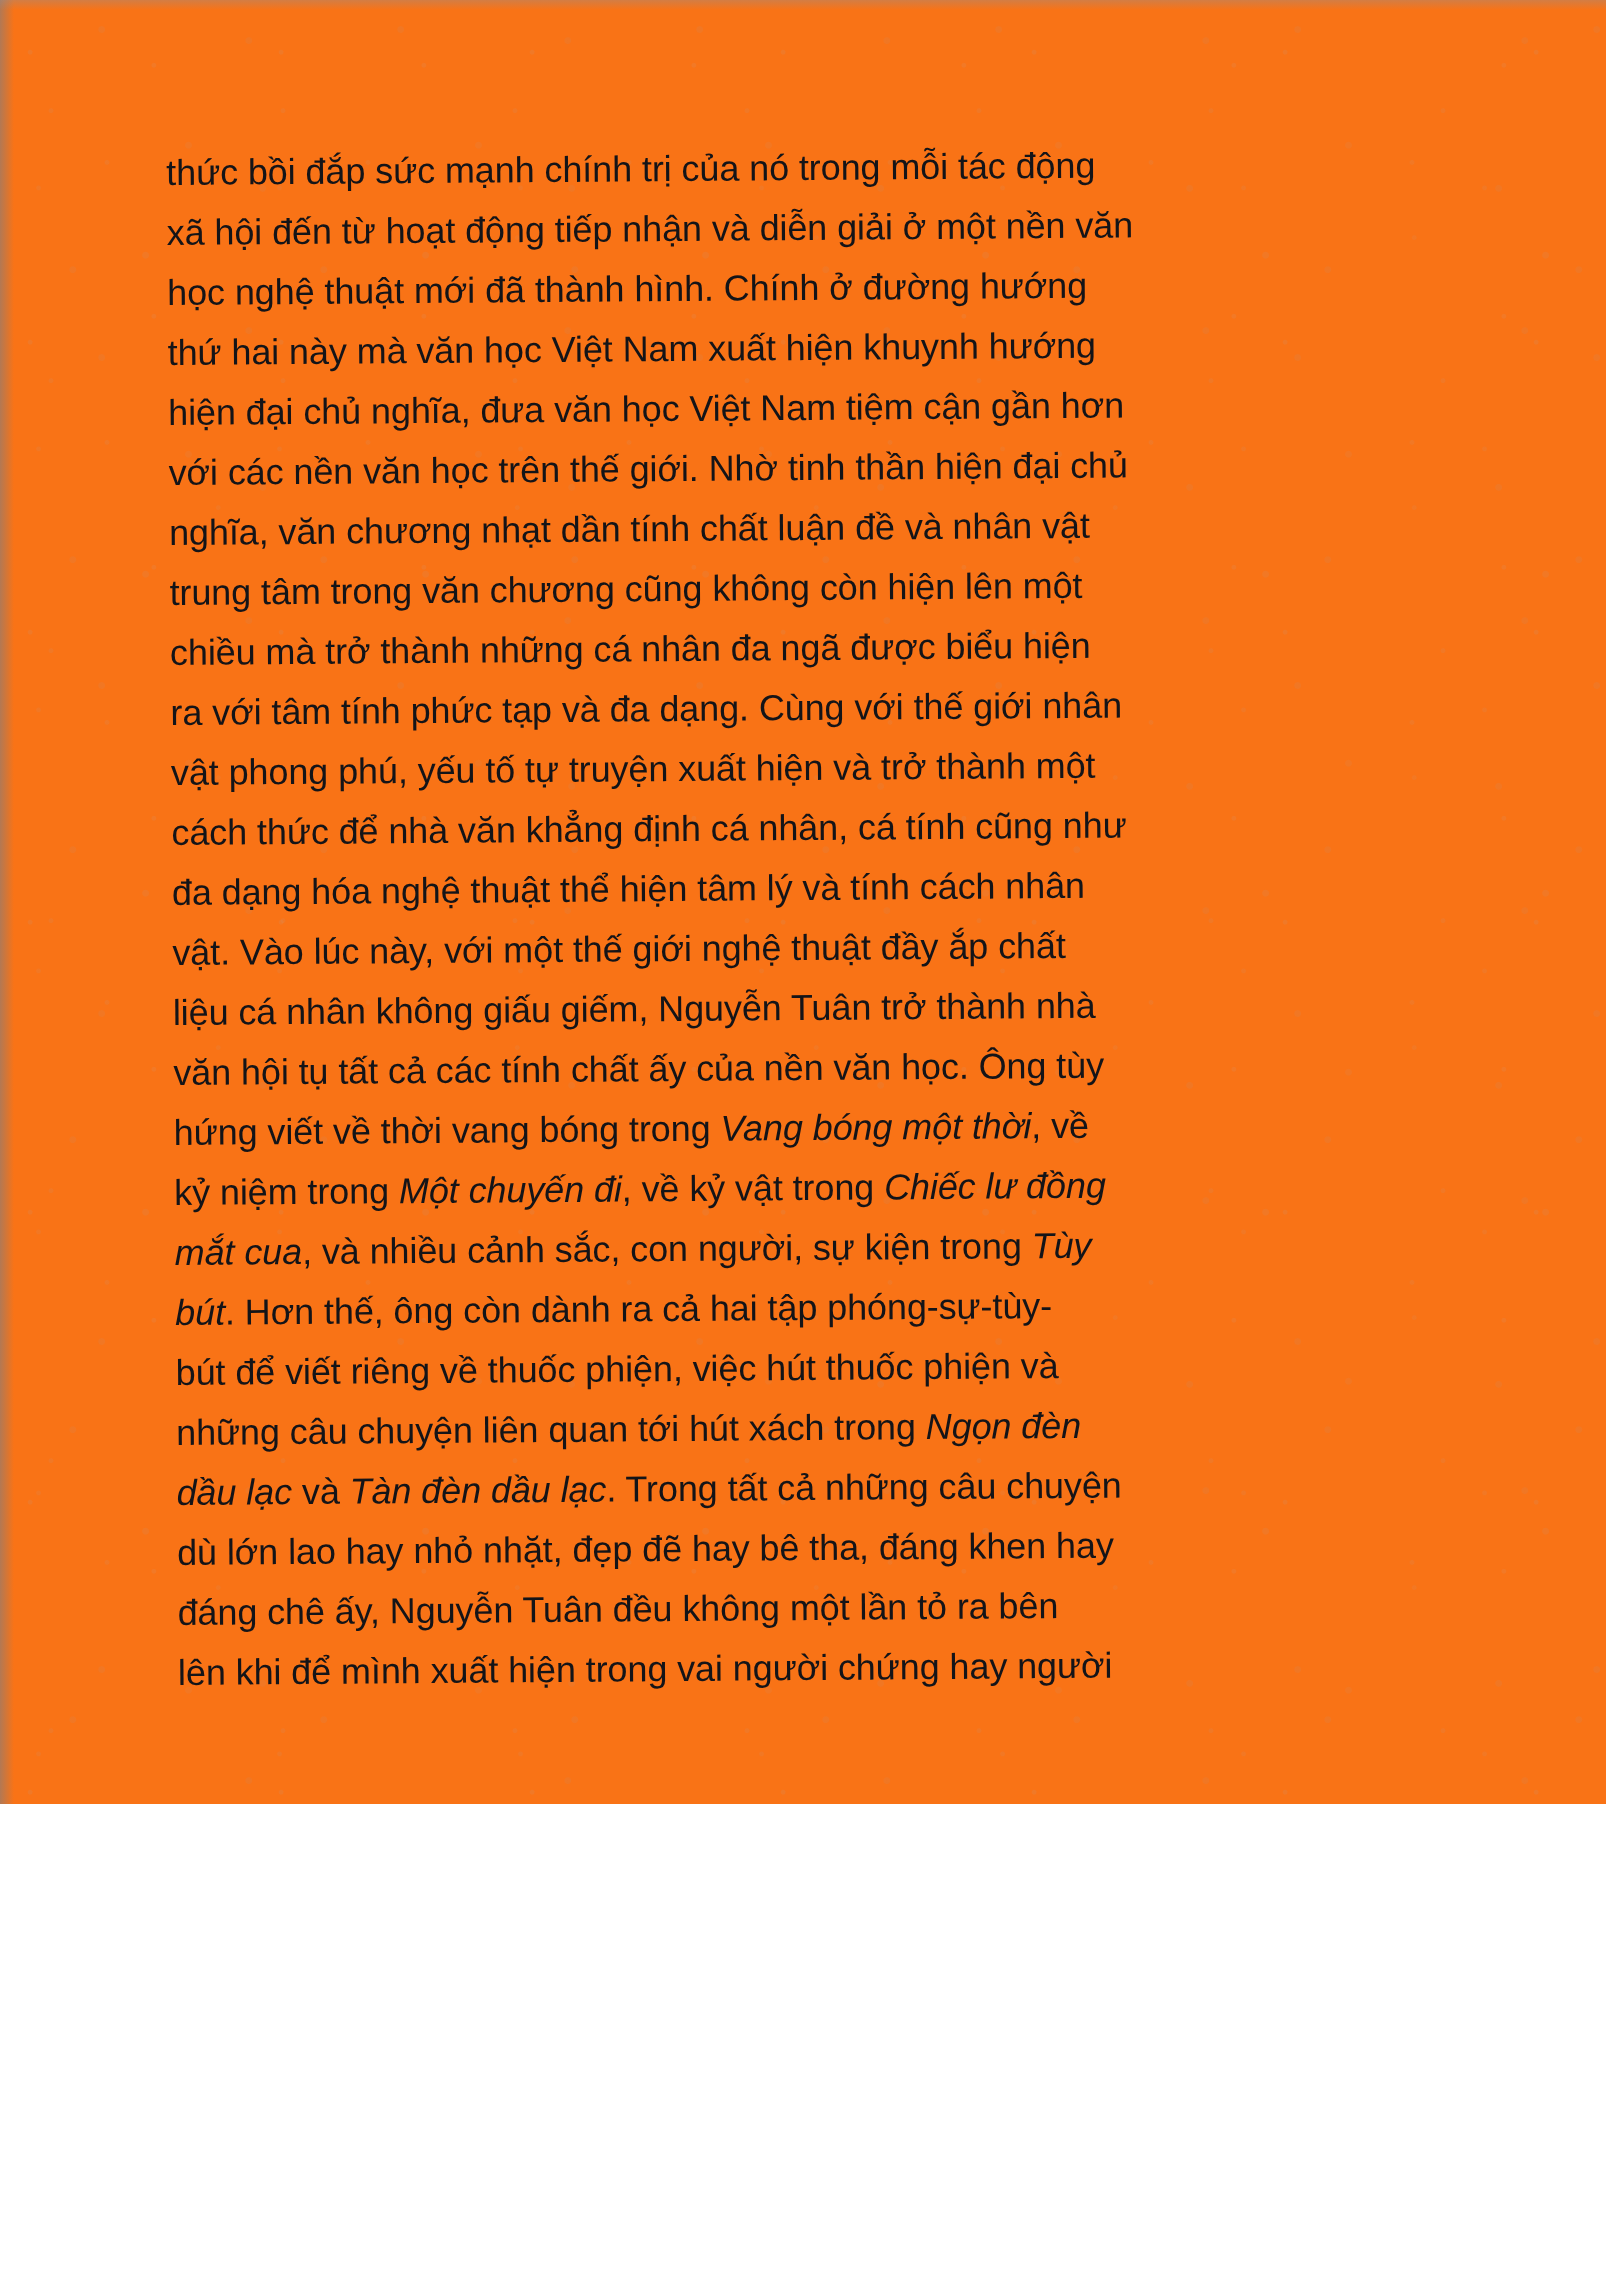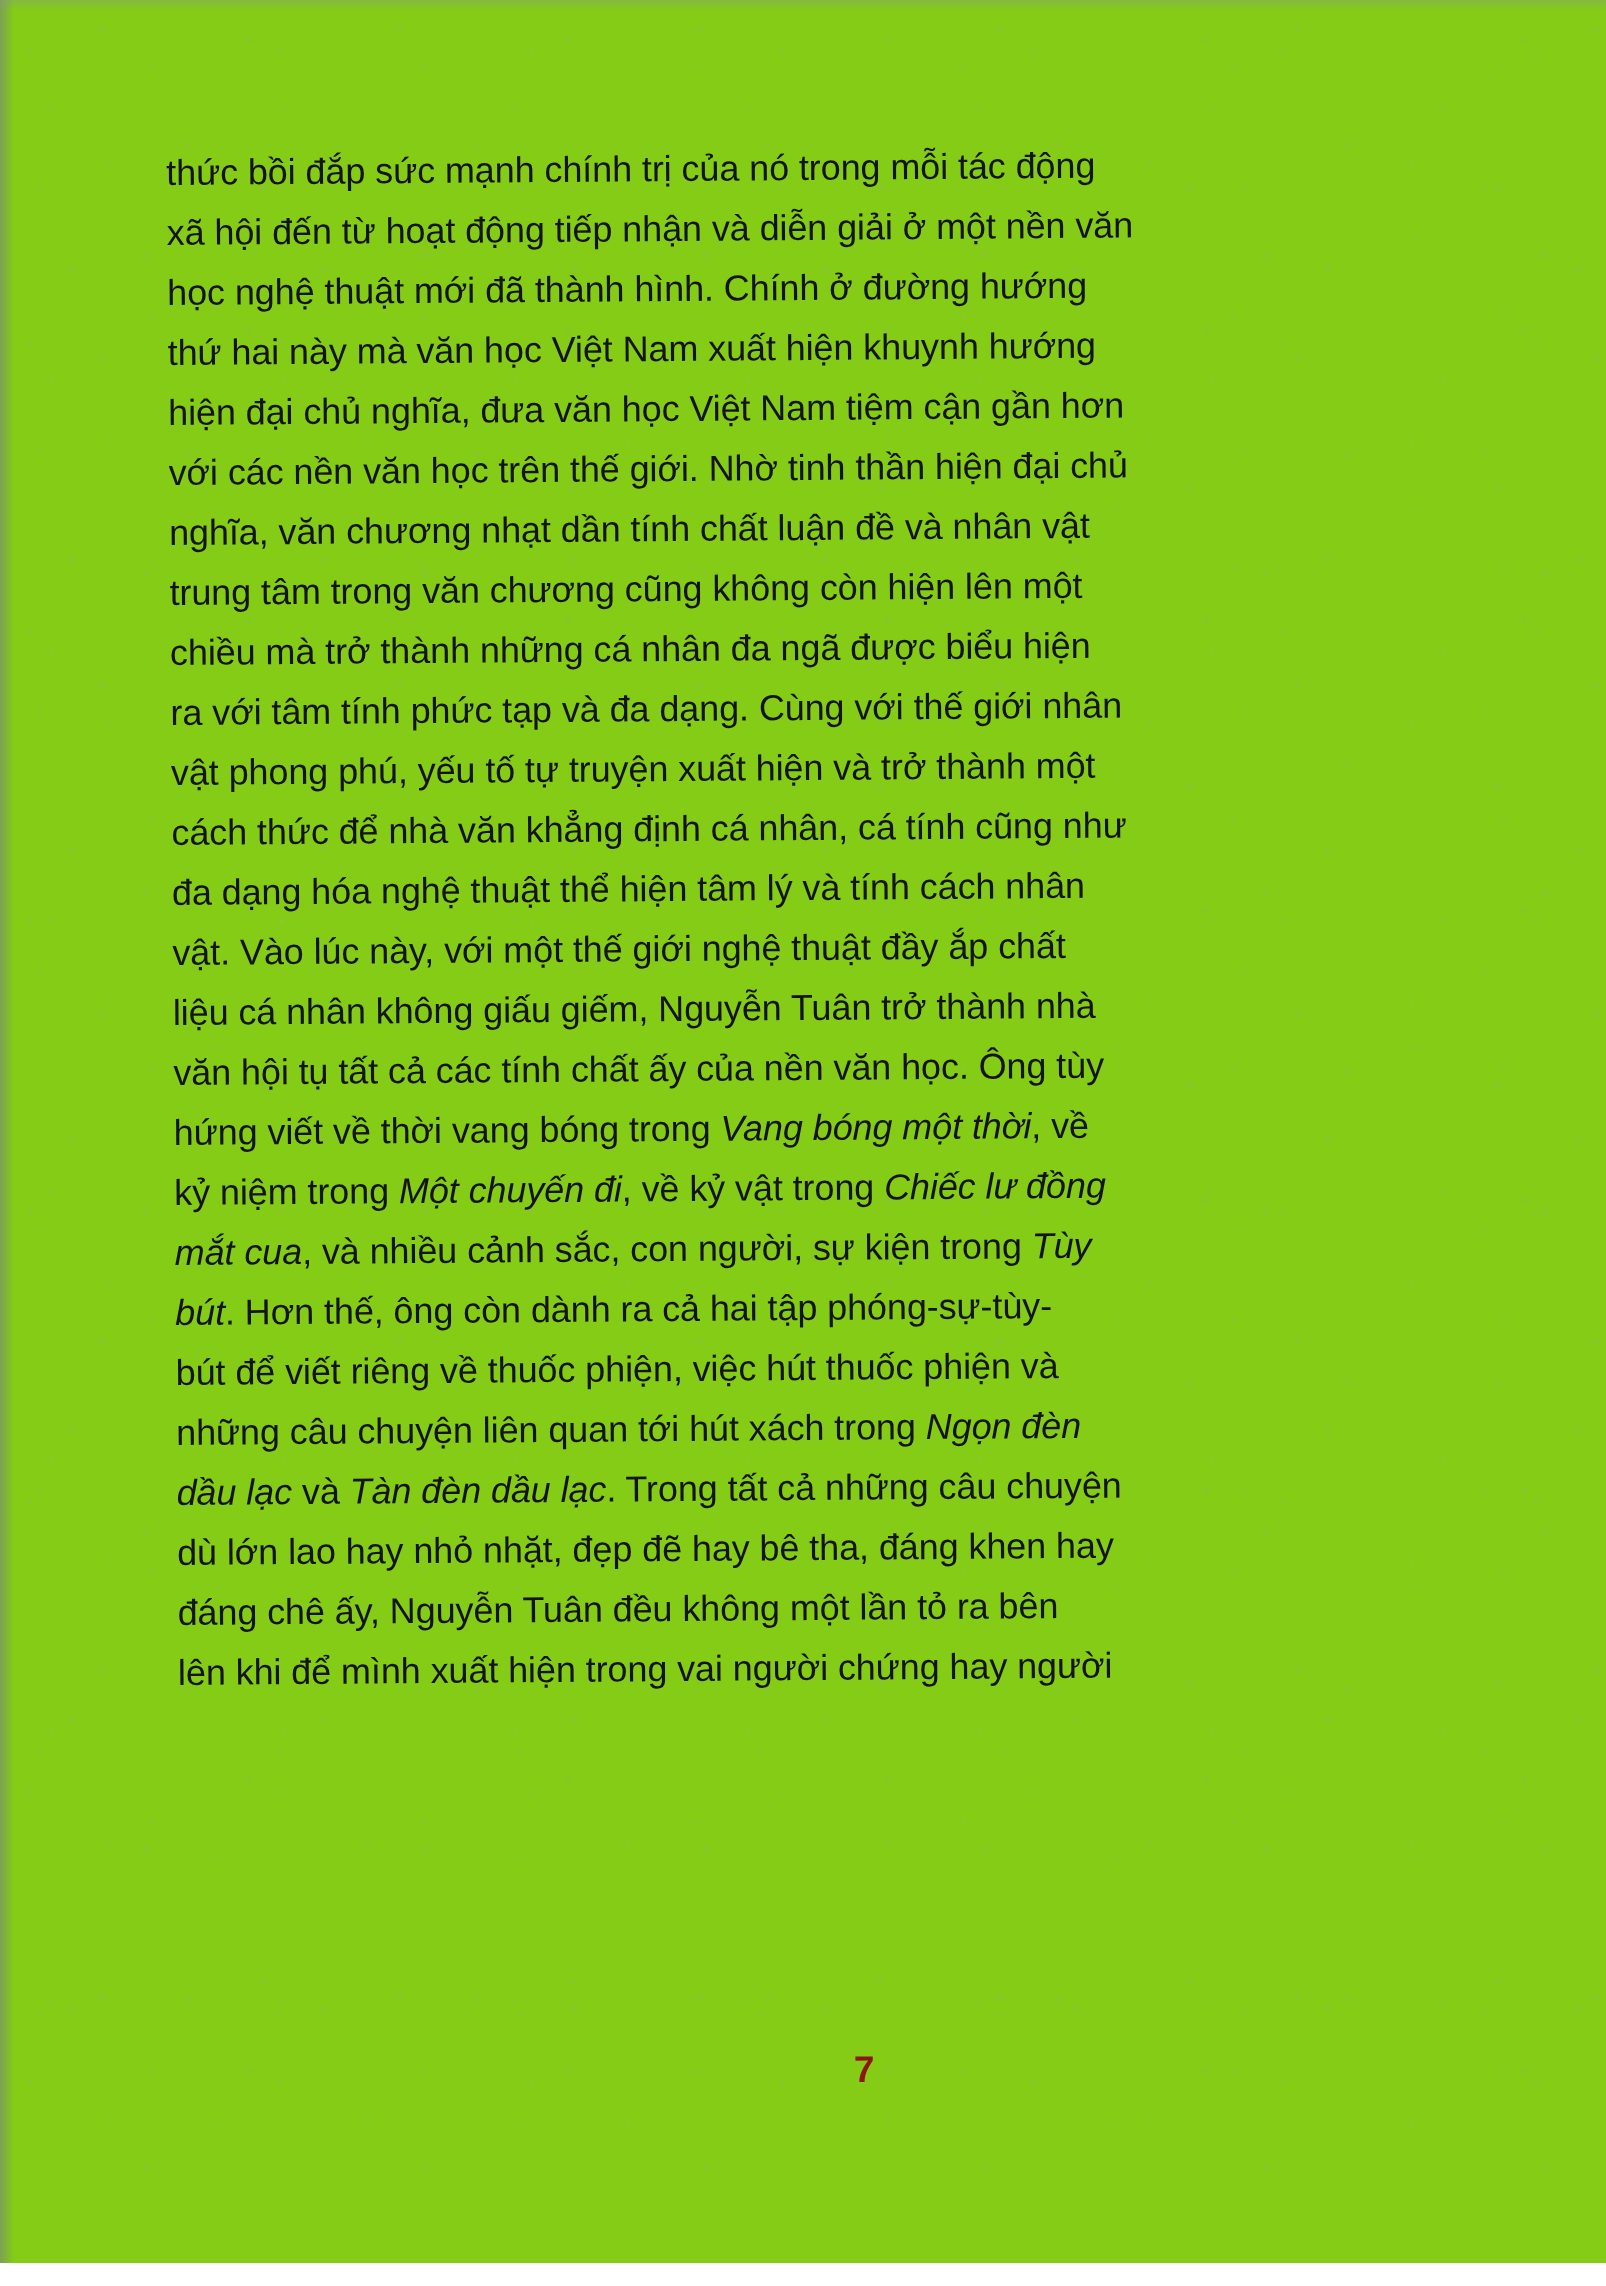--- a/index.html
+++ b/index.html
@@ -3,22 +3,22 @@
 <meta charset="utf-8">
 <style>
   html, body {
     margin: 0;
     padding: 0;
     background: #ffffff;
   }
   .page {
     position: relative;
     width: 1607px;
-    height: 2263px;
-    background: #84cc16;
+    height: 1804px;
+    background: #f97316;
     overflow: hidden;
     font-family: "Liberation Sans", sans-serif;
   }
   
   .scan-texture {
     position: absolute;
     inset: 0;
     pointer-events: none;
     opacity: 0.5;
     background-image:

